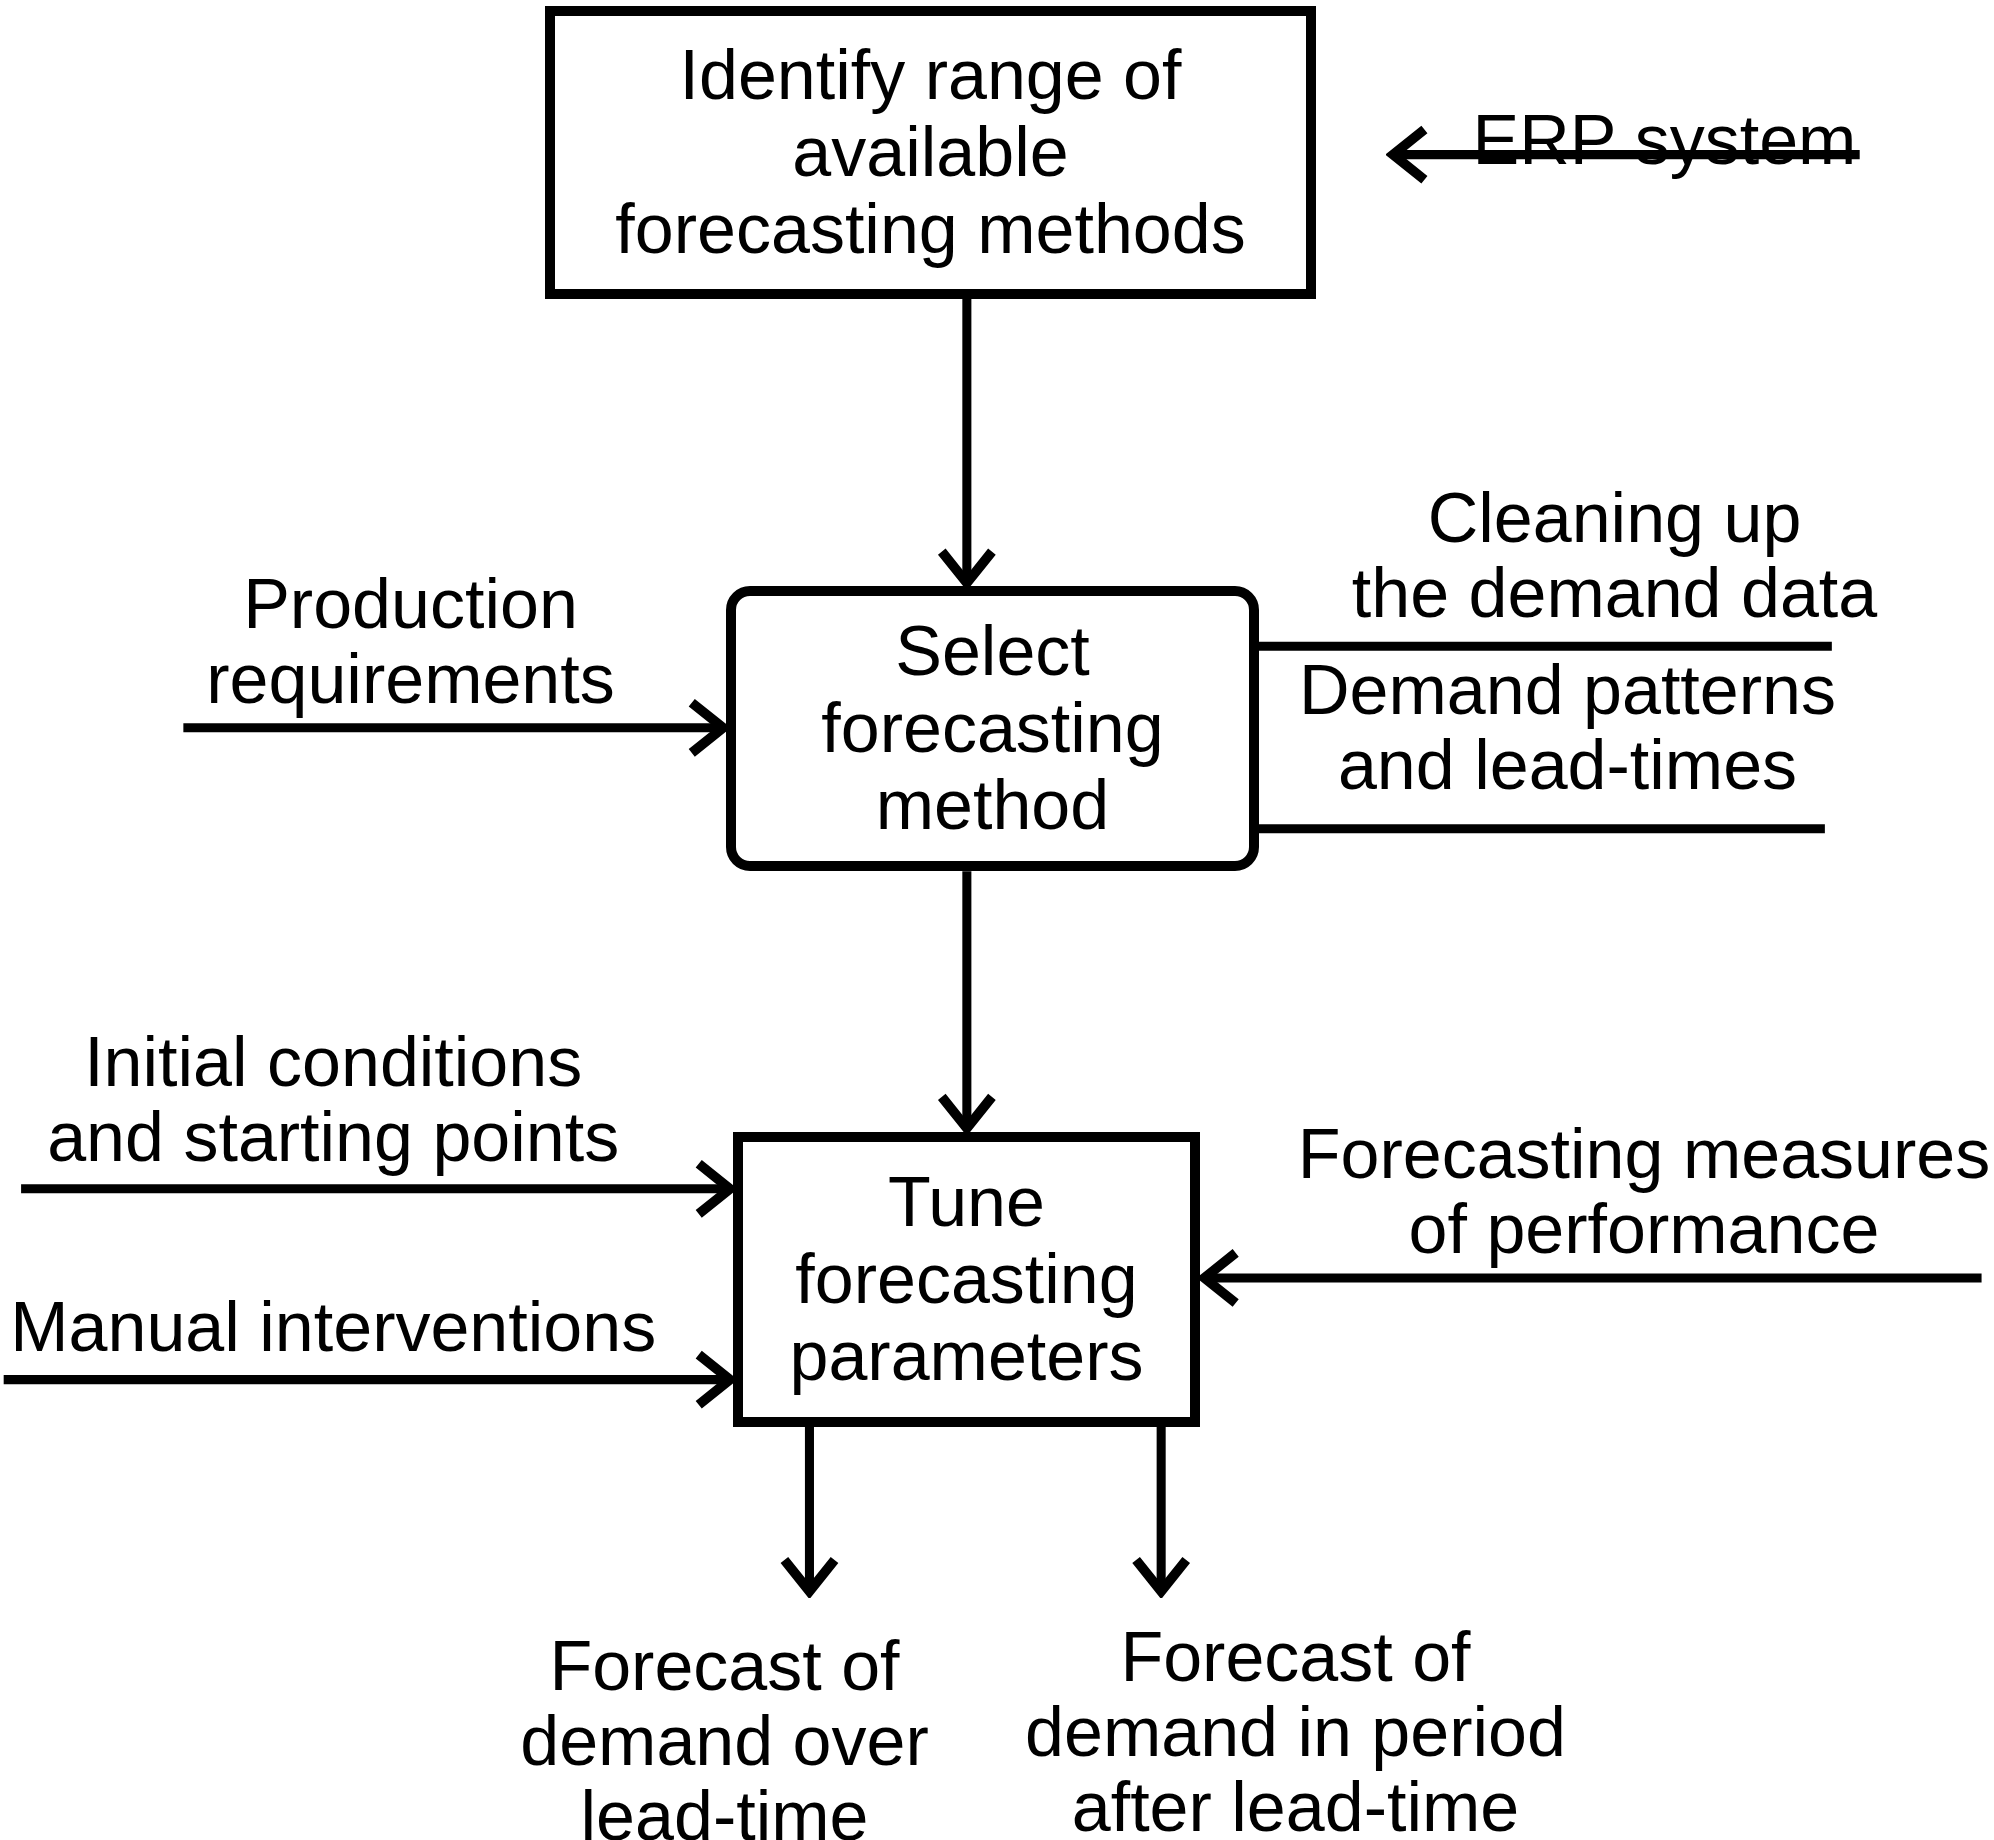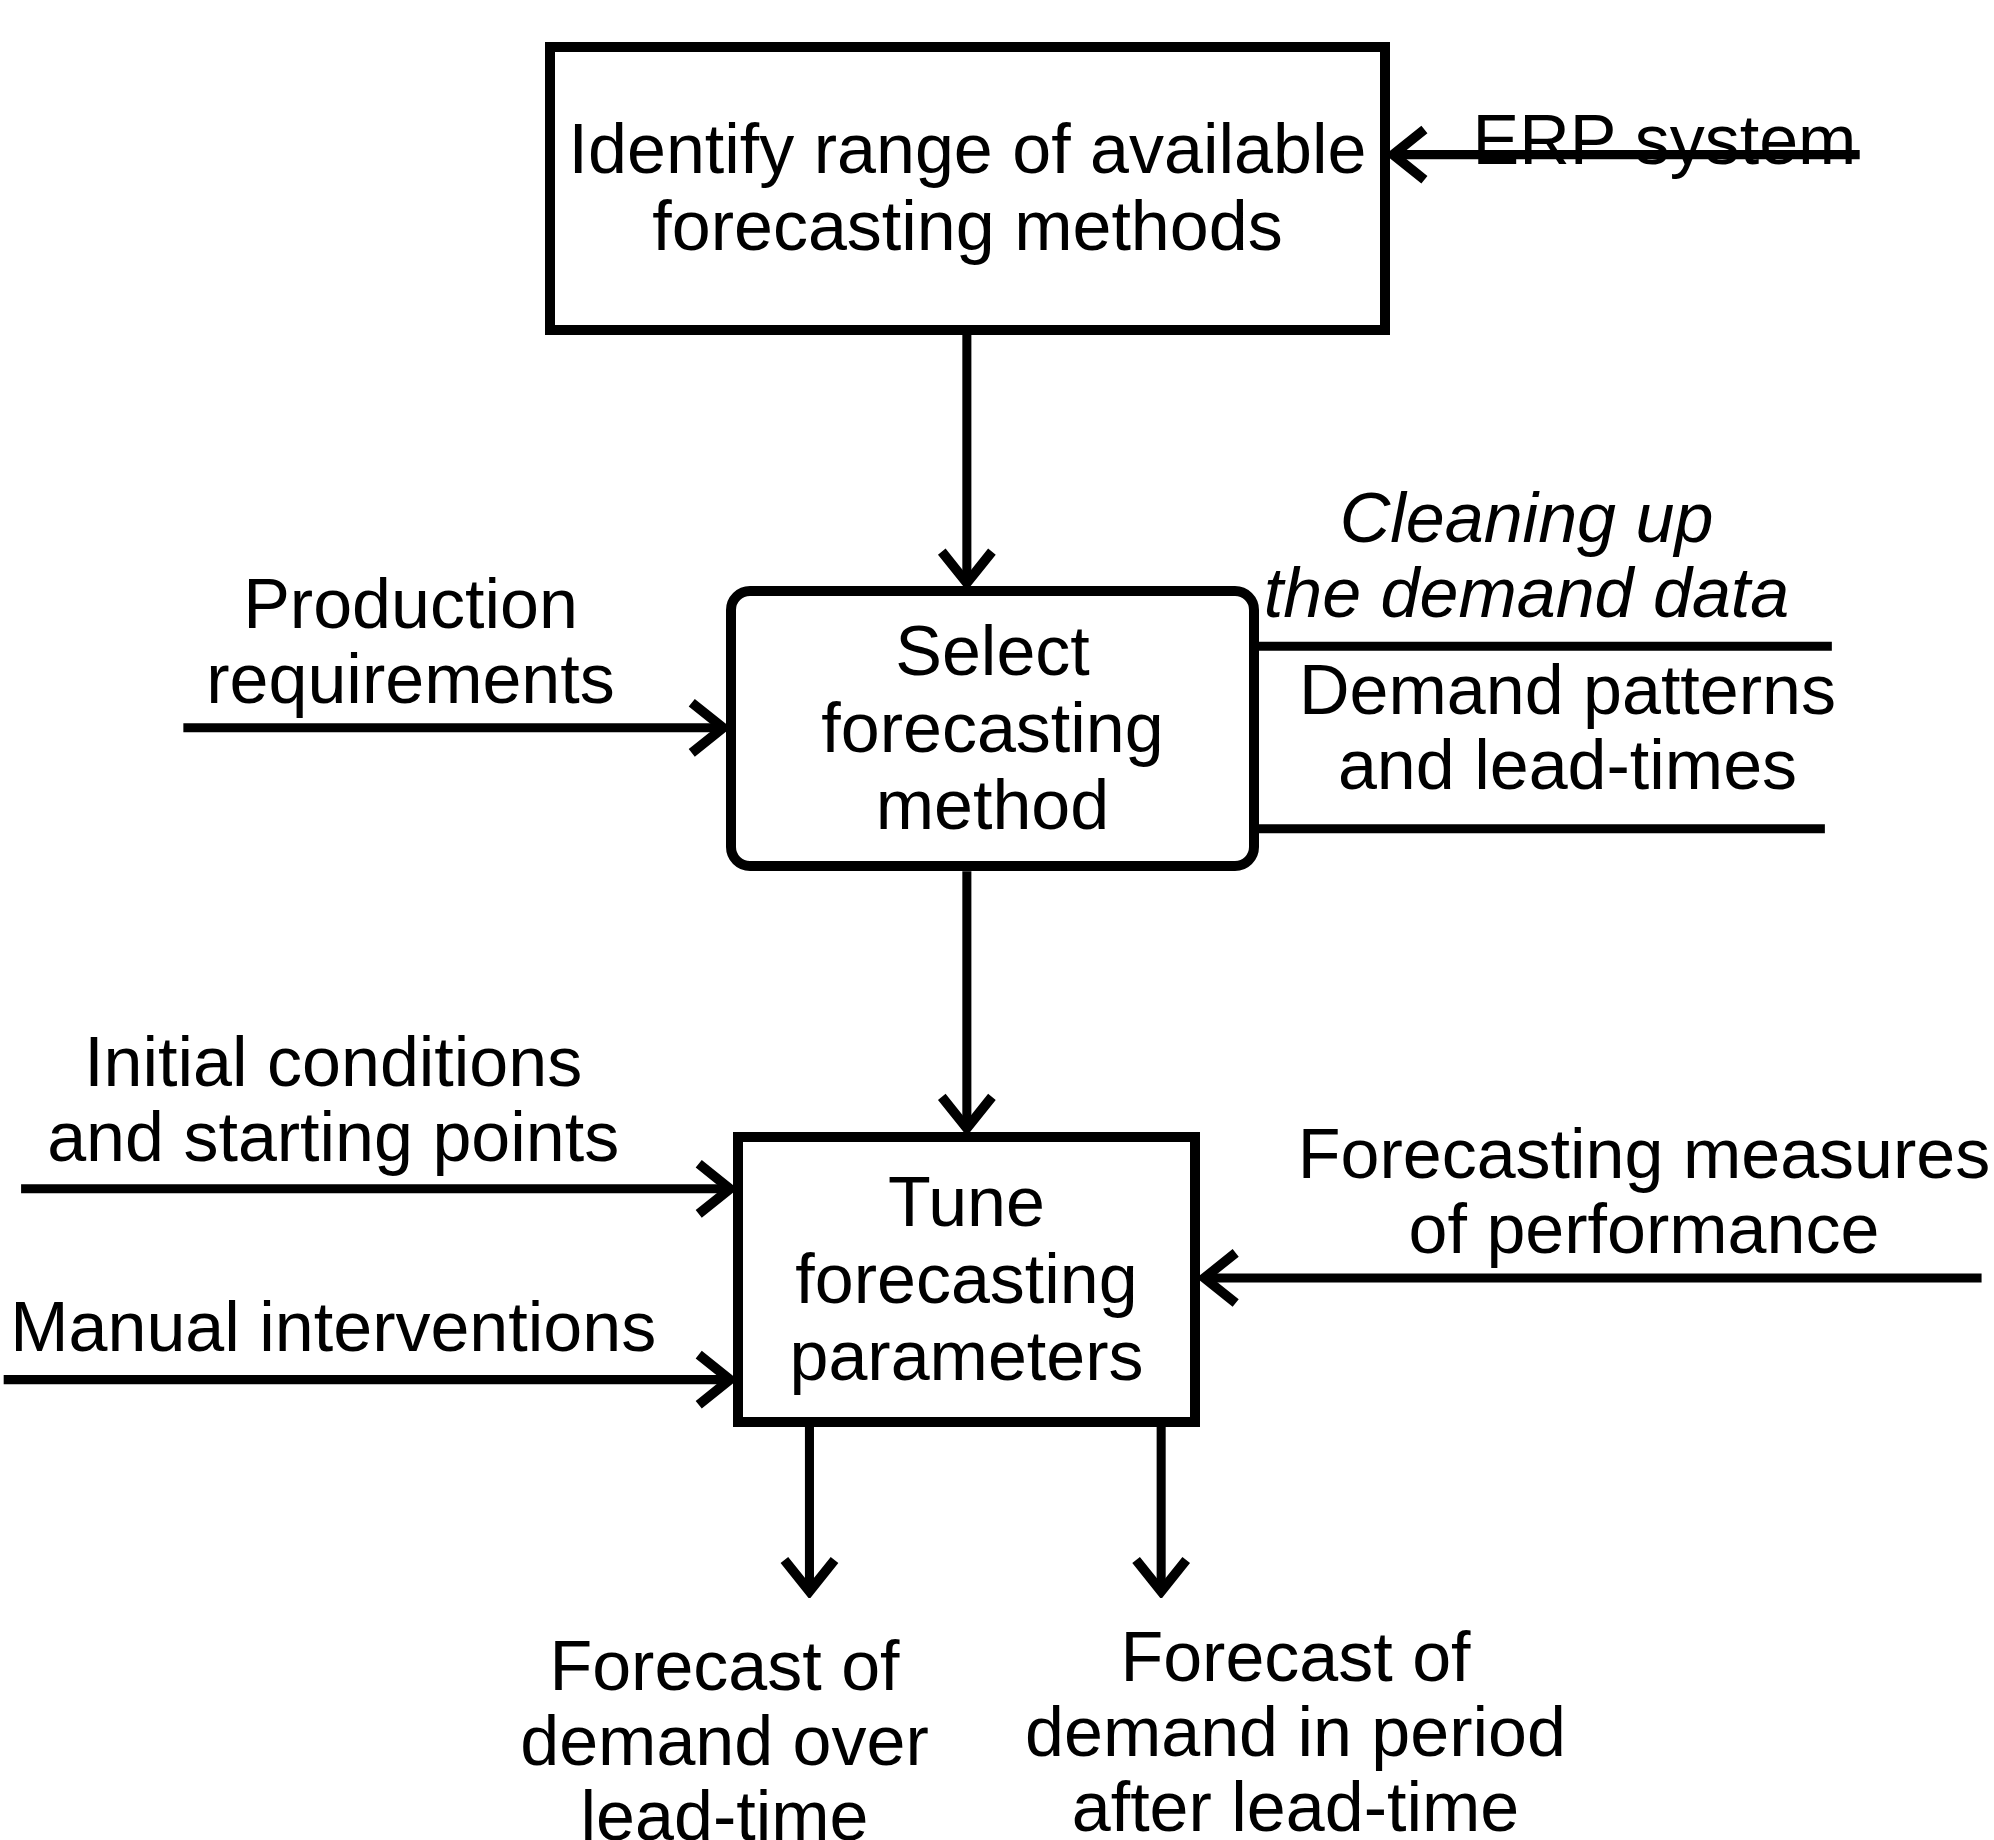--- a/index.html
+++ b/index.html
@@ -43,27 +43,27 @@
     line-height: 77px;
     white-space: pre-line;
   }
   .flow-label {
     position: absolute;
     font-size: 70px;
     line-height: 75px;
     text-align: center;
     white-space: pre-line;
   }
-  .box-identify { left: 545px;  top: 5.6px;    width: 845px; height: 293px; margin-top: 36px; }
+  .box-identify { left: 545px;  top: 5.6px;    width: 771px; height: 293px; }
   .box-select   { left: 726px; top: 586px;  width: 533px;  height: 285px; border-radius: 24px; }
   .box-tune     { left: 733px; top: 1132px; width: 467px;  height: 295px; }
 
   .label-erp        { left: 1386px; top: 59px;   width: 557px; margin-top: 44px; }
   .label-production { left: 132px;  top: 557px;  width: 557px; margin-top: 10px; }
-  .label-cleaning   { left: 1220px; top: 481px;  width: 613px; font-style: italic; }
+  .label-cleaning   { left: 1308px; top: 481px;  width: 613px; }
   .label-patterns   { left: 1261px; top: 653px;  width: 613px; }
   .label-initial    { left: -15.3px;  top: 1025px; width: 697px; }
   .label-manual     { left: -15.3px;  top: 1290px; width: 697px; }
   .label-measures   { left: 1282px; top: 1117px; width: 724px; }
   .label-out-left   { left: 446px;  top: 1629px; width: 557px; }
   .label-out-right  { left: 1017px; top: 1620px; width: 557px; }
 </style>
 </head>
 <body>
 

